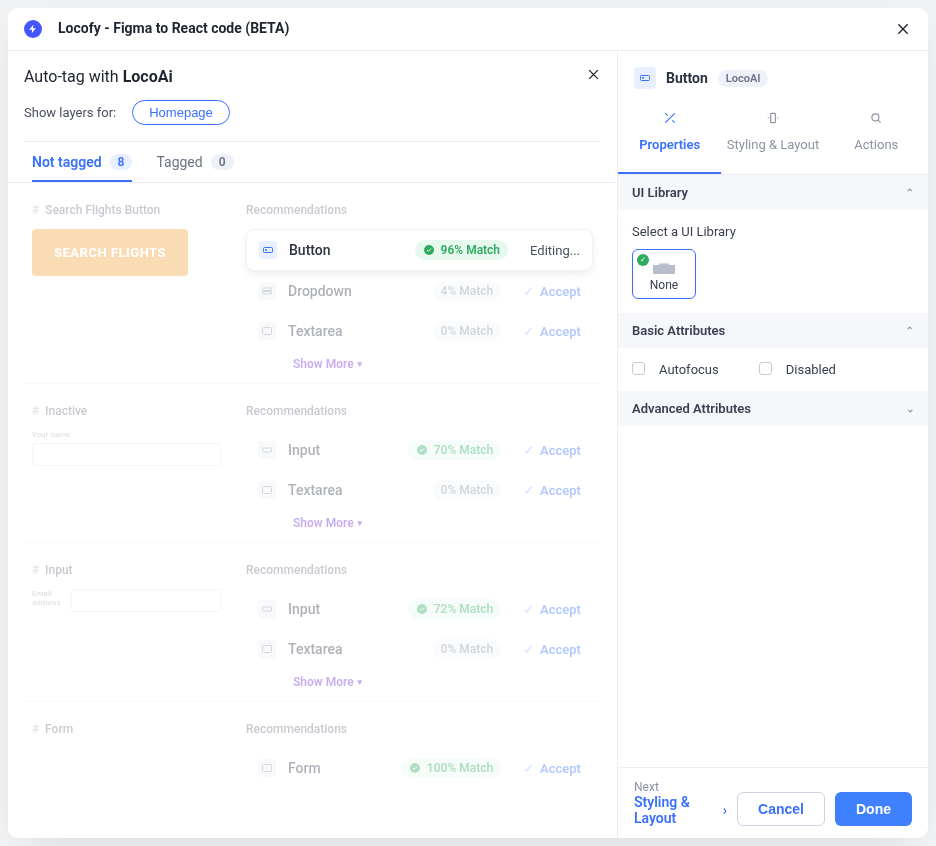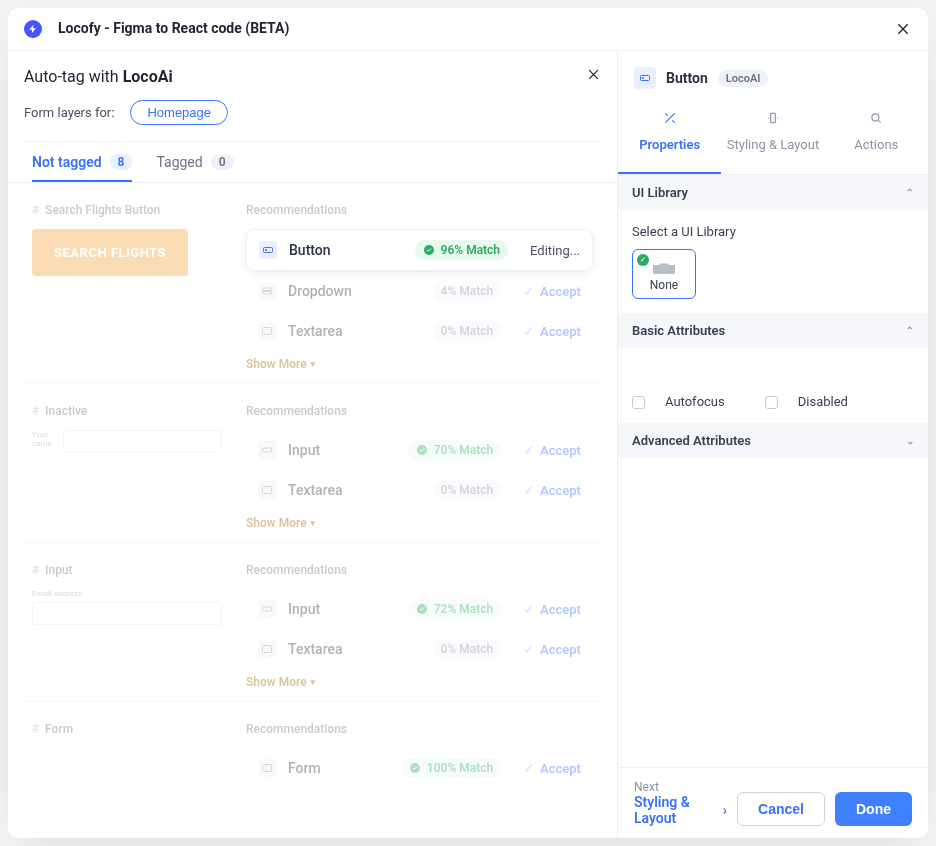--- a/index.html
+++ b/index.html
@@ -187,23 +187,23 @@
     color: #4a5060; font-size: 13px;
     margin-left: 10px;
   }
   .accept {
     display: flex; align-items: center; gap: 6px;
     color: #3970ff; font-weight: 600; font-size: 13px;
     cursor: pointer; margin-left: 10px;
   }
   .accept .chk { color: #a7c1ff; }
   .show-more {
-    color: #a16207; font-size: 12px; font-weight: 600;
+    color: #6d28d9; font-size: 12px; font-weight: 600;
     display: flex; align-items: center; gap: 4px;
-    margin-top: 6px; cursor: pointer;
+    margin-top: 6px; cursor: pointer; margin-left: 47px;
   }
   .show-more::after { content: "▾"; font-size: 9px; }
 
   
   .right {
     width: 310px; flex-shrink: 0;
     display: flex; flex-direction: column;
   }
   .r-head {
     display: flex; align-items: center; gap: 10px;
@@ -254,21 +254,21 @@
   .lib-icon {
     width: 22px; height: 14px; margin: 0 auto;
     background: #b8bdc9;
     clip-path: polygon(28% 25%, 72% 25%, 72% 35%, 100% 35%, 100% 100%, 0 100%, 0 35%, 28% 35%);
     border-radius: 1px;
   }
 
   .attrs {
     display: flex; gap: 40px;
   }
-  .chk-row { display:flex; align-items:flex-end; gap:20px; cursor:pointer;margin-top:32px; }
+  .chk-row { display:flex; align-items:flex-start; gap:14px; cursor:pointer; }
   .chk-box {
     width: 13px; height: 13px; border: 1px solid #c5c9d3; border-radius: 3px;
     display:inline-block;
   }
 
   .footer {
     margin-top: auto;
     border-top: 1px solid #eceef2;
     padding: 12px 16px;
     display: flex; align-items: flex-end; gap: 10px;
@@ -314,21 +314,21 @@
       <div class="left-header">
         <div class="auto-title">
           <span>Auto-tag with </span><strong>LocoAi</strong>
         </div>
         <div class="panel-close">
           <svg viewBox="0 0 24 24" width="15" height="15" stroke="currentColor" stroke-width="2" fill="none">
               <path d="M5 5l14 14M19 5 5 19"></path>
             </svg>
         </div>
         <div class="show-layers">
-          <span>Form layers for:</span>
+          <span>Show layers for:</span>
           <button class="pill">Homepage</button>
         </div>
       </div>
 
       <hr class="left-header-sep">
 
       <div class="tabs">
         <div class="tab active">
           <span>Not tagged</span>
           <span class="count">8</span>
@@ -410,21 +410,21 @@
             <div class="show-more">Show More</div>
           </div>
         </div>
 
         <div class="section">
           <div class="sec-left">
             <div class="sec-heading">
               <span class="hash-icon"></span>
               <span>Inactive</span>
             </div>
-            <div class="preview" style="flex-direction:row;">
+            <div class="preview" style="flex-direction:column;">
               <div class="preview-label">Your name</div>
               <div class="preview-input">&nbsp;</div>
             </div>
           </div>
           <div class="sec-right">
             <div class="sec-heading">Recommendations</div>
 
             <div class="suggest-row">
               <span class="si input">
                 <svg class="svg" viewBox="0 0 24 24" fill="none" stroke="currentColor" stroke-width="2">
@@ -464,21 +464,21 @@
             <div class="show-more">Show More</div>
           </div>
         </div>
 
         <div class="section">
           <div class="sec-left">
             <div class="sec-heading">
               <span class="hash-icon"></span>
               <span>Input</span>
             </div>
-            <div class="preview" style="flex-direction:column;">
+            <div class="preview" style="flex-direction:row;">
               <div class="preview-label">Email address</div>
               <div class="preview-input">&nbsp;</div>
             </div>
           </div>
           <div class="sec-right">
             <div class="sec-heading">Recommendations</div>
 
             <div class="suggest-row">
               <span class="si input">
                 <svg class="svg" viewBox="0 0 24 24" fill="none" stroke="currentColor" stroke-width="2">

